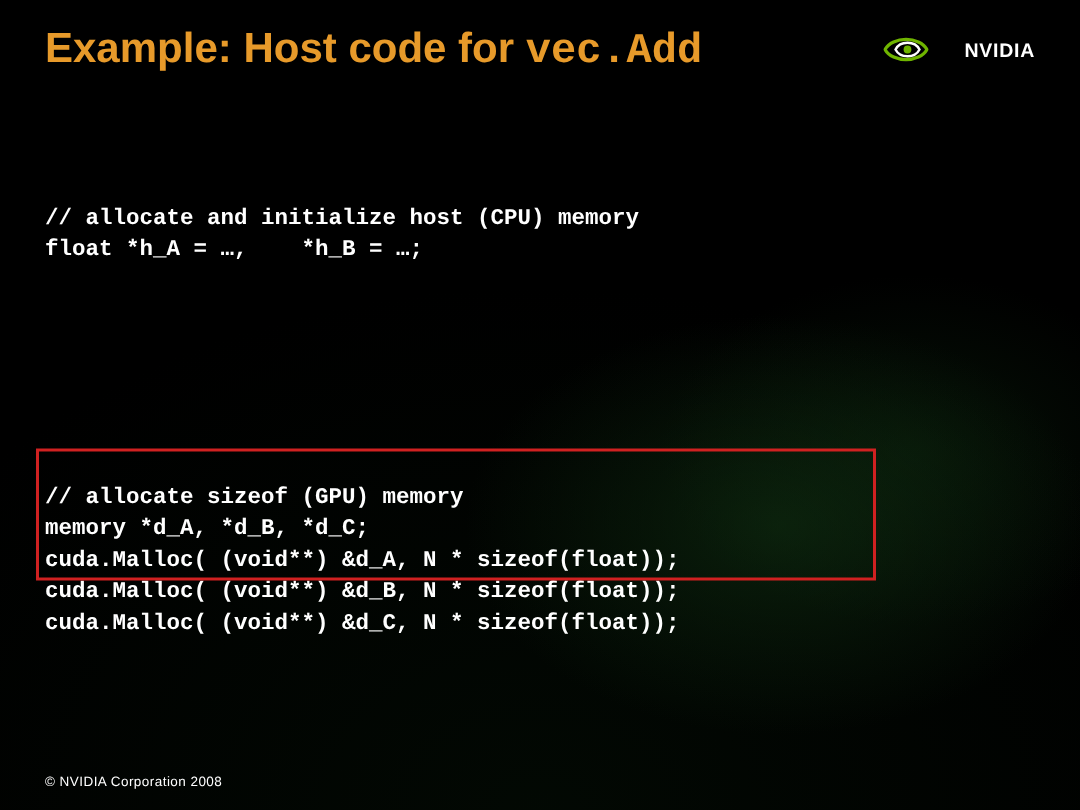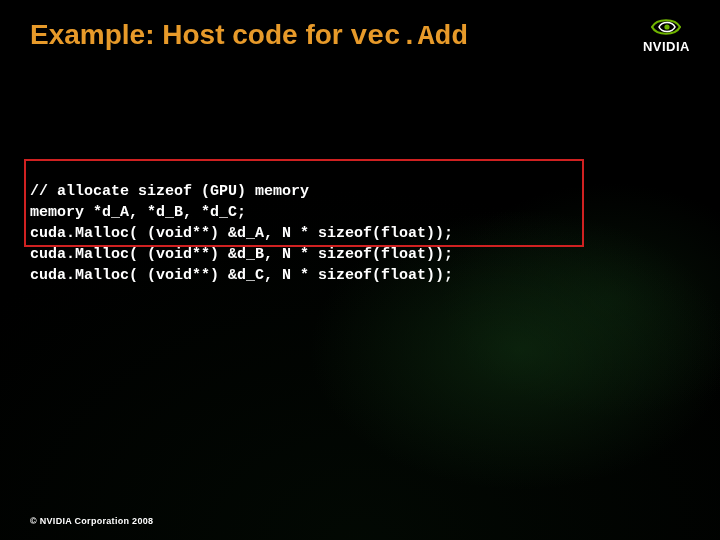--- a/index.html
+++ b/index.html
@@ -46,22 +46,21 @@
     font-weight: 700;
     white-space: nowrap;
   }
   .title .mono {
     font-family: "Courier New", Courier, monospace;
     font-weight: 700;
   }
   .logo {
     display: flex;
     align-items: center;
-    gap: 1px;
-    flex-direction: column;
+    gap: 24px;
   }
   .logo svg { display: block; }
   .logo-text {
     color: #ffffff;
     font-weight: 700;
     font-size: 13px;
     letter-spacing: 0.5px;
   }
   .code {
     font-family: "Courier New", Courier, monospace;
@@ -78,21 +77,21 @@
     box-sizing: border-box;
     pointer-events: none;
   }
   #hl1 { left: -6px; top: 20px; width: 560px; height: 88px; }
   .copyright {
     position: absolute;
     left: 30px;
     bottom: 14px;
     color: #ffffff;
     font-size: 9px;
-    font-weight: 700;
+    font-weight: 400;
     letter-spacing: 0.3px;
     text-align: right;
   }
 </style>
 </head>
 <body>
 
 <div class="bgfx"></div>
 
 <div class="slide">
@@ -107,20 +106,24 @@
           <path d="M1 11 C6 2, 24 2, 29 11 C24 20, 6 20, 1 11 Z" fill="none" stroke="#6fb400" stroke-width="2.2"></path>
           <path d="M8 11 C11 5, 21 5, 24 11 C21 17, 11 17, 8 11 Z" fill="none" stroke="#ffffff" stroke-width="1.6"></path>
           <circle cx="16" cy="11" r="2.6" fill="#6fb400"></circle>
         </svg>
       </span>
       <span class="logo-text">NVIDIA</span>
     </div>
   </div>
 
   <div class="code">
+    <div class="para">
+<span>// allocate and initialize host (CPU) memory</span>
+<span>float *h_A = …,    *h_B = …;</span>
+    </div>
 
     <div class="para">
       <div class="hl" id="hl1"></div>
 <span>// allocate sizeof (GPU) memory</span>
 <span>memory *d_A, *d_B, *d_C;</span>
 <span>cuda.Malloc( (void**) &amp;d_A, N * sizeof(float));</span>
 <span>cuda.Malloc( (void**) &amp;d_B, N * sizeof(float));</span>
 <span>cuda.Malloc( (void**) &amp;d_C, N * sizeof(float));</span>
     </div>
 

